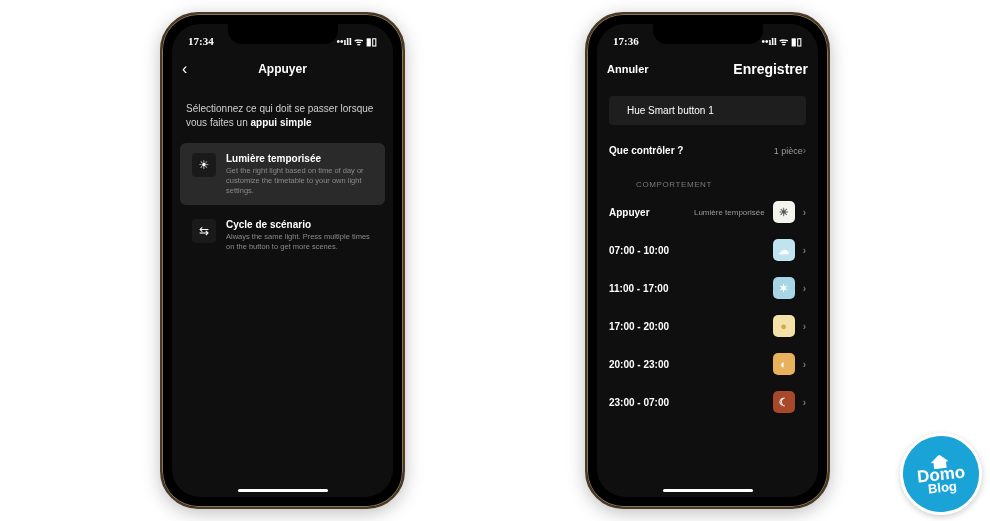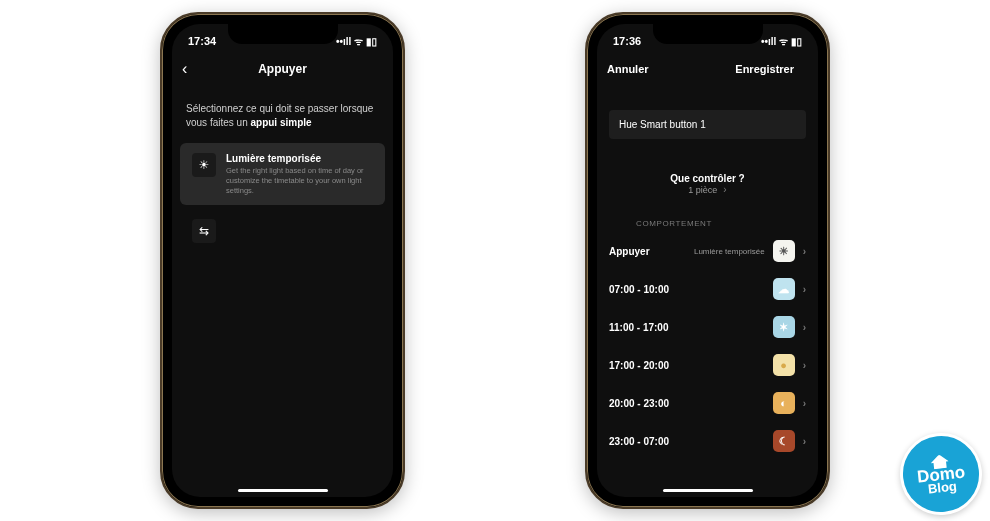--- a/index.html
+++ b/index.html
@@ -46,36 +46,37 @@
       z-index: 5;
     }
     .status-bar {
       display: flex;
       justify-content: space-between;
       align-items: center;
       padding: 6px 16px 0 16px;
       height: 28px;
       font-size: 11px;
       font-weight: 600;
+      font-family: Liberation Serif, serif;
     }
     .status-right { display: flex; gap: 4px; align-items: center; font-size: 10px; }
     .nav-header {
       display: flex;
       align-items: center;
       justify-content: center;
       position: relative;
       height: 34px;
       font-size: 12px;
       font-weight: 600;
     }
     .nav-back {
       position: absolute; left: 10px; font-size: 16px; font-weight: 300;
     }
     .nav-left { position: absolute; left: 10px; font-size: 11px; font-weight: 700; }
-    .nav-right { position: absolute; right: 24px; font-size: 11px; font-weight: 600; }
+    .nav-right { position: absolute; right: 10px; font-size: 14px; font-weight: 600; }
     .intro {
       padding: 16px 14px 10px 14px;
       font-size: 10px;
       color: #d0d0d0;
       line-height: 1.35;
     }
     .intro b { color: #fff; }
     .option-card {
       display: flex;
       gap: 10px;
@@ -95,35 +96,34 @@
     }
     .option-text .title { font-size: 10px; font-weight: 600; margin-bottom: 2px; }
     .option-text .desc { font-size: 7.5px; color: #8a8a8a; line-height: 1.3; }
     .home-ind {
       position: absolute; bottom: 5px; left: 50%;
       transform: translateX(-50%);
       width: 90px; height: 3px; background: #fff; border-radius: 2px;
     }
     
     .field {
-      margin: 24px 12px;
+      margin: 10px 12px;
       background: #1e1e1e;
       border-radius: 4px;
-      padding: 9px 10px;
+      padding: 9px 18px;
       font-size: 10px;
     }
     .row {
       display: flex;
       justify-content: space-between;
       align-items: center;
       padding: 10px 12px;
       font-size: 10px;
-      flex-direction: column;
-    }
-    .row .right { display: flex; align-items: flex-end; gap: 6px; color: #9a9a9a; font-size: 9px;}
+    }
+    .row .right { display: flex; align-items: flex-end; gap: 0; color: #9a9a9a; font-size: 9px;}
     .chev { color: #777; font-size: 10px; }
     .section-h {
       padding: 14px 12px 4px 12px;
       font-size: 8px;
       letter-spacing: .6px;
       color: #7a7a7a;
       text-transform: uppercase;
       margin-left: 27px;
     }
     .slot {
@@ -192,20 +192,24 @@
     <div id="left-options">
         <div class="option-card selected">
           <div class="option-icon">☀</div>
           <div class="option-text">
             <div class="title">Lumière temporisée</div>
             <div class="desc">Get the right light based on time of day or customize the timetable to your own light settings.</div>
           </div>
         </div>
         <div class="option-card">
           <div class="option-icon">⇆</div>
+          <div class="option-text">
+            <div class="title">Cycle de scénario</div>
+            <div class="desc">Always the same light. Press multiple times on the button to get more scenes.</div>
+          </div>
         </div>
       </div>
 
     <div class="home-ind"></div>
   </div>
 </div>
 
 <div class="phone">
   <div class="screen">
     <div class="notch"></div>

